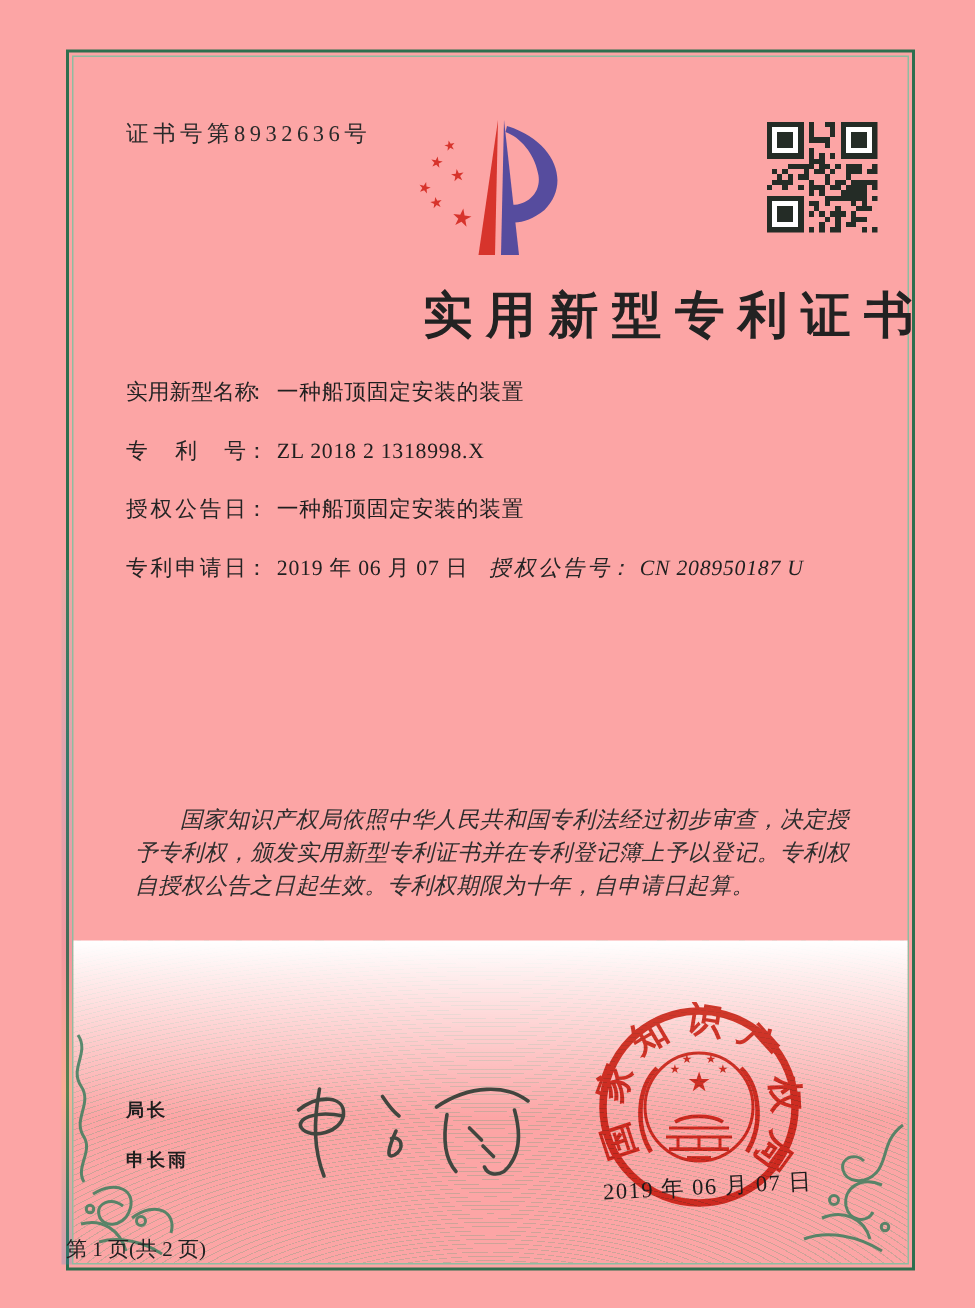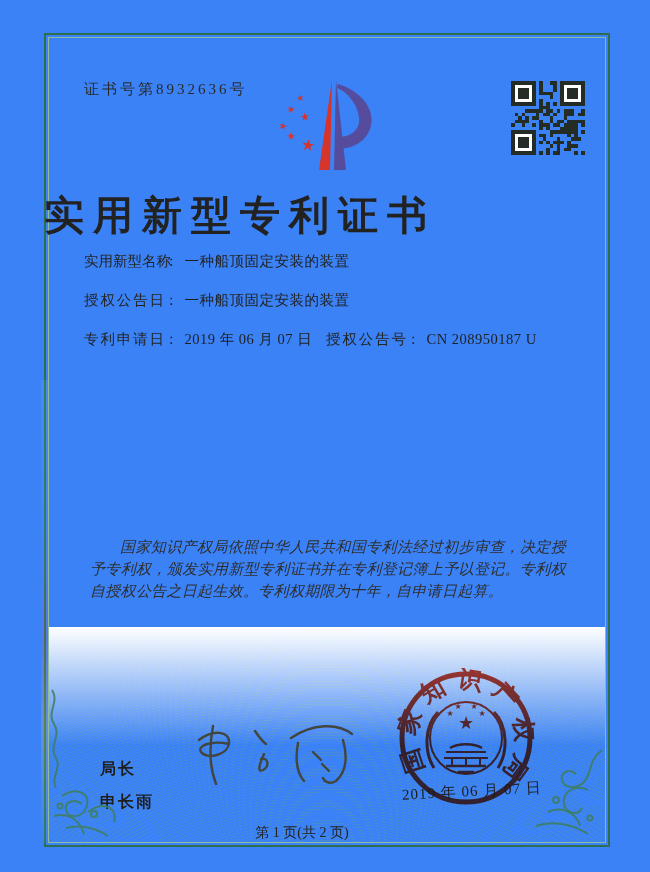--- a/index.html
+++ b/index.html
@@ -1,56 +1,56 @@
 <!DOCTYPE html>
 <html><head>
 <meta charset="utf-8">
 <style>
   html,body{margin:0;padding:0;background:#ffffff;}
-  .page{position:relative;width:650px;height:872px;background:#3b82f6;overflow:hidden;
+  .page{position:relative;width:650px;height:872px;background:#fca5a5;overflow:hidden;
         font-family:"Liberation Serif","DejaVu Serif",serif;color:#262626;}
   
   .border-box{position:absolute;left:44px;top:33px;width:562px;height:810px;
               border:2px solid #2e6e4e;}
   .border-inner{position:absolute;inset:2px;border:1px solid #8fbca1;}
   
   .guilloche{position:absolute;left:3px;right:3px;bottom:3px;height:215px;
     background:
       linear-gradient(180deg, rgba(255,255,255,1) 0%, rgba(255,255,255,0) 55%),
       repeating-radial-gradient(1100px 520px at 50% 135%,
         rgba(104,160,126,.32) 0 1px, rgba(255,255,255,0) 1px 6px);}
   
   .rainbow-strip{position:absolute;left:41px;top:380px;width:7px;height:463px;opacity:.55;
     background:linear-gradient(180deg, rgba(130,200,170,.25), rgba(90,160,220,.35) 30%,
       rgba(200,90,130,.30) 55%, rgba(240,205,90,.40) 75%, rgba(60,140,200,.45) 100%);}
   .cert-no{position:absolute;left:84px;top:80px;font-size:15px;letter-spacing:3px;color:#2a2a2a;}
   .logo{position:absolute;left:275px;top:74px;width:112px;height:102px;}
   .qr{position:absolute;left:511px;top:81px;width:74px;height:74px;}
-  .title{position:absolute;left:44px;top:188px;width:562px;text-align:left;
-         font-size:40px;font-weight:bold;letter-spacing:9px;color:#222;}
+  .title{position:absolute;left:56px;top:188px;width:562px;text-align:right;
+         font-size:33px;font-weight:bold;letter-spacing:9px;color:#222;}
   .fields{position:absolute;left:84px;top:252px;width:500px;}
   .frow{position:relative;height:24px;margin-bottom:15px;font-size:14.5px;white-space:nowrap;}
   .flabel{display:inline-block;width:80px;text-align:justify;text-align-last:justify;
           vertical-align:bottom;color:#242424;}
   .colon{margin-right:6px;}
   .fvalue{letter-spacing:.5px;color:#1f1f1f;}
-  .grant-pair{position:absolute;left:242px;top:0;}
+  .grant-pair{position:absolute;left:242px;top:0;font-style:italic;}
   .paras{position:absolute;left:78px;top:524px;width:500px;font-size:15px;line-height:22px;
          text-align:justify;font-style:italic;color:#2e2e2e;letter-spacing:.3px;}
   .paras p{margin:12px;text-indent:2em;}
-  .officer{position:absolute;left:100px;top:724px;font-family:"Liberation Sans","DejaVu Sans",sans-serif;
-           font-weight:600;font-size:16px;line-height:33px;color:#1e1e1e;letter-spacing:2px;margin-top:28px;}
+  .officer{position:absolute;left:84px;top:724px;font-family:"Liberation Sans","DejaVu Sans",sans-serif;
+           font-weight:600;font-size:12px;line-height:33px;color:#1e1e1e;letter-spacing:2px;}
   .signature{position:absolute;left:185px;top:710px;}
   .flourish-left{position:absolute;left:46px;top:688px;}
   .flourish-right{position:absolute;left:528px;top:742px;}
   .seal{position:absolute;left:396px;top:668px;width:140px;height:140px;
         mix-blend-mode:multiply;opacity:.95;}
   .seal-date{position:absolute;left:402px;top:782px;font-size:15px;letter-spacing:1px;
              color:#1c1c1c;transform:rotate(-3deg);white-space:nowrap;}
-  .footer{position:absolute;left:44px;top:824px;width:562px;text-align:center;
+  .footer{position:absolute;left:44px;top:824px;width:562px;text-align:left;
           padding-right:46px;box-sizing:border-box;font-size:14px;color:#222;}
   svg{display:block;}
 </style>
 </head>
 <body>
 
 <div class="page">
 
   <div class="border-box">
     <div class="border-inner"></div>
@@ -212,20 +212,23 @@
       </svg>
   </div>
 
   <div class="title">实用新型专利证书</div>
 
   <div class="fields">
     <div class="frow">
       <span class="flabel">实用新型名称</span><span class="colon">：</span><span class="fvalue">一种船顶固定安装的装置</span>
     </div>
     <div class="frow">
+      <span class="flabel">专利号</span><span class="colon">：</span><span class="fvalue">ZL 2018 2 1318998.X</span>
+    </div>
+    <div class="frow">
       <span class="flabel">授权公告日</span><span class="colon">：</span><span class="fvalue">一种船顶固定安装的装置</span>
     </div>
     <div class="frow">
       <span class="flabel">专利申请日</span><span class="colon">：</span><span class="fvalue">2019 年 06 月 07 日</span>
       <span class="grant-pair">
         <span class="flabel">授权公告号</span><span class="colon">：</span><span class="fvalue">CN 208950187 U</span>
       </span>
     </div>
   </div>
 

